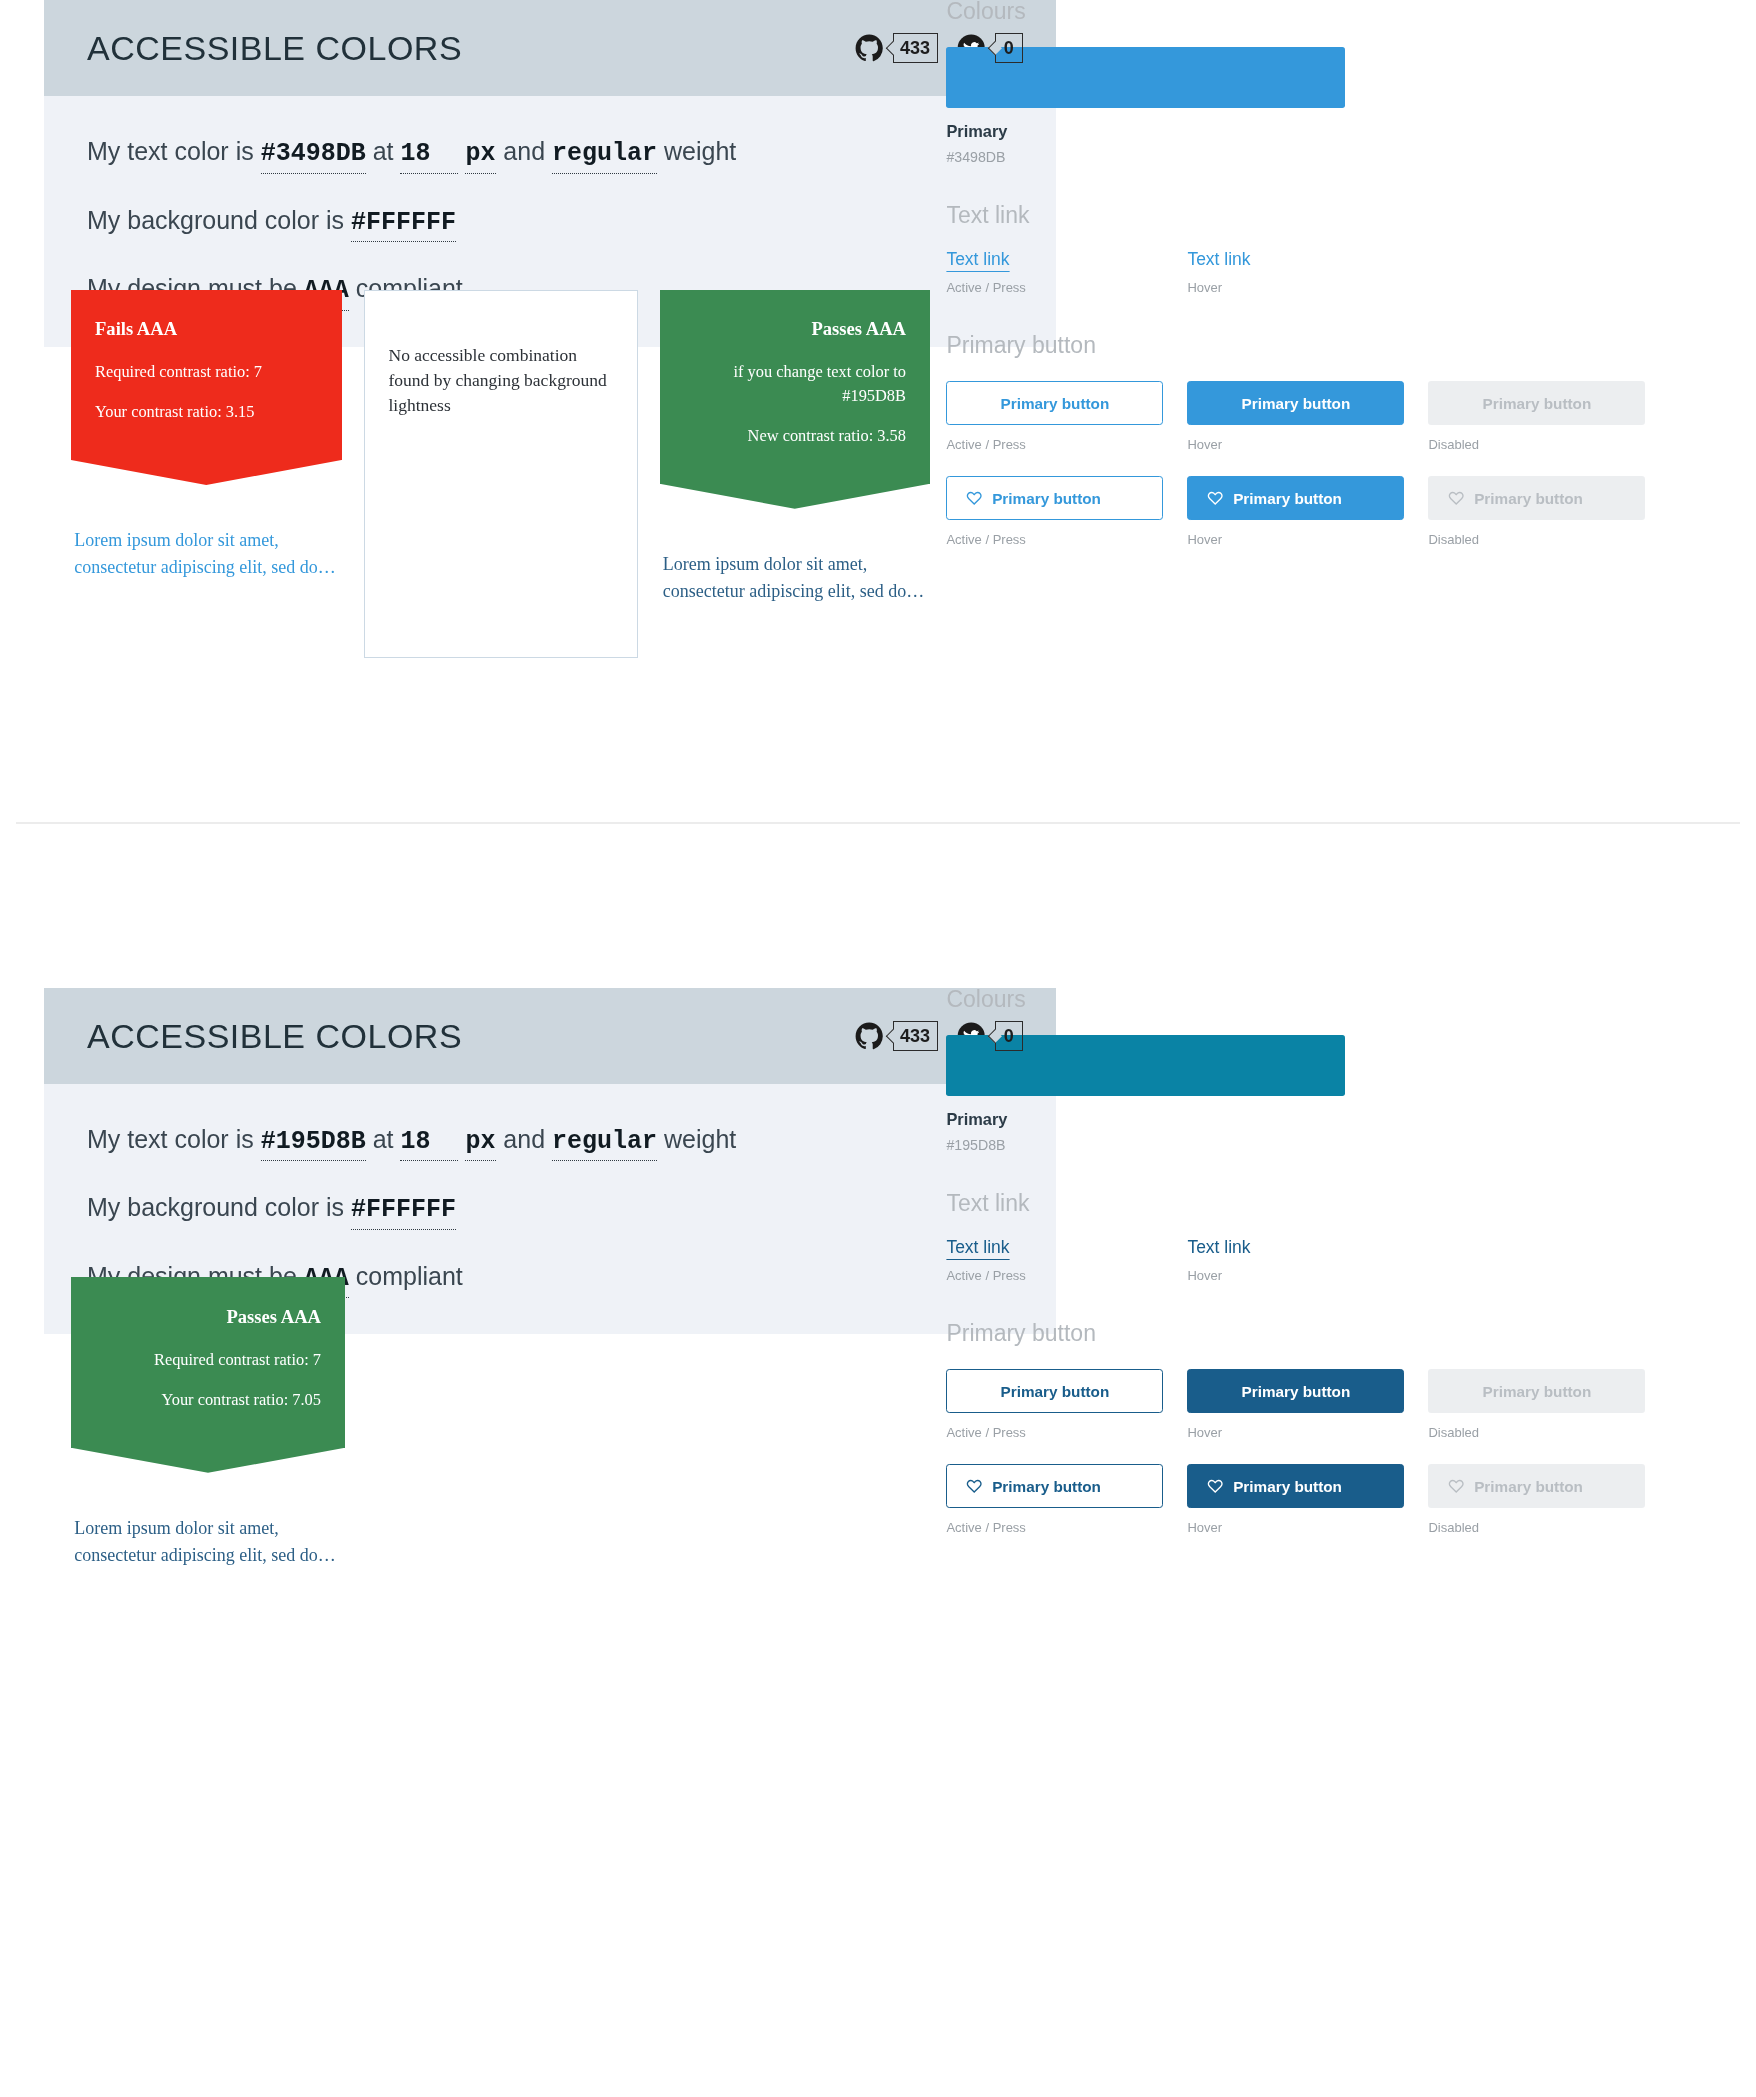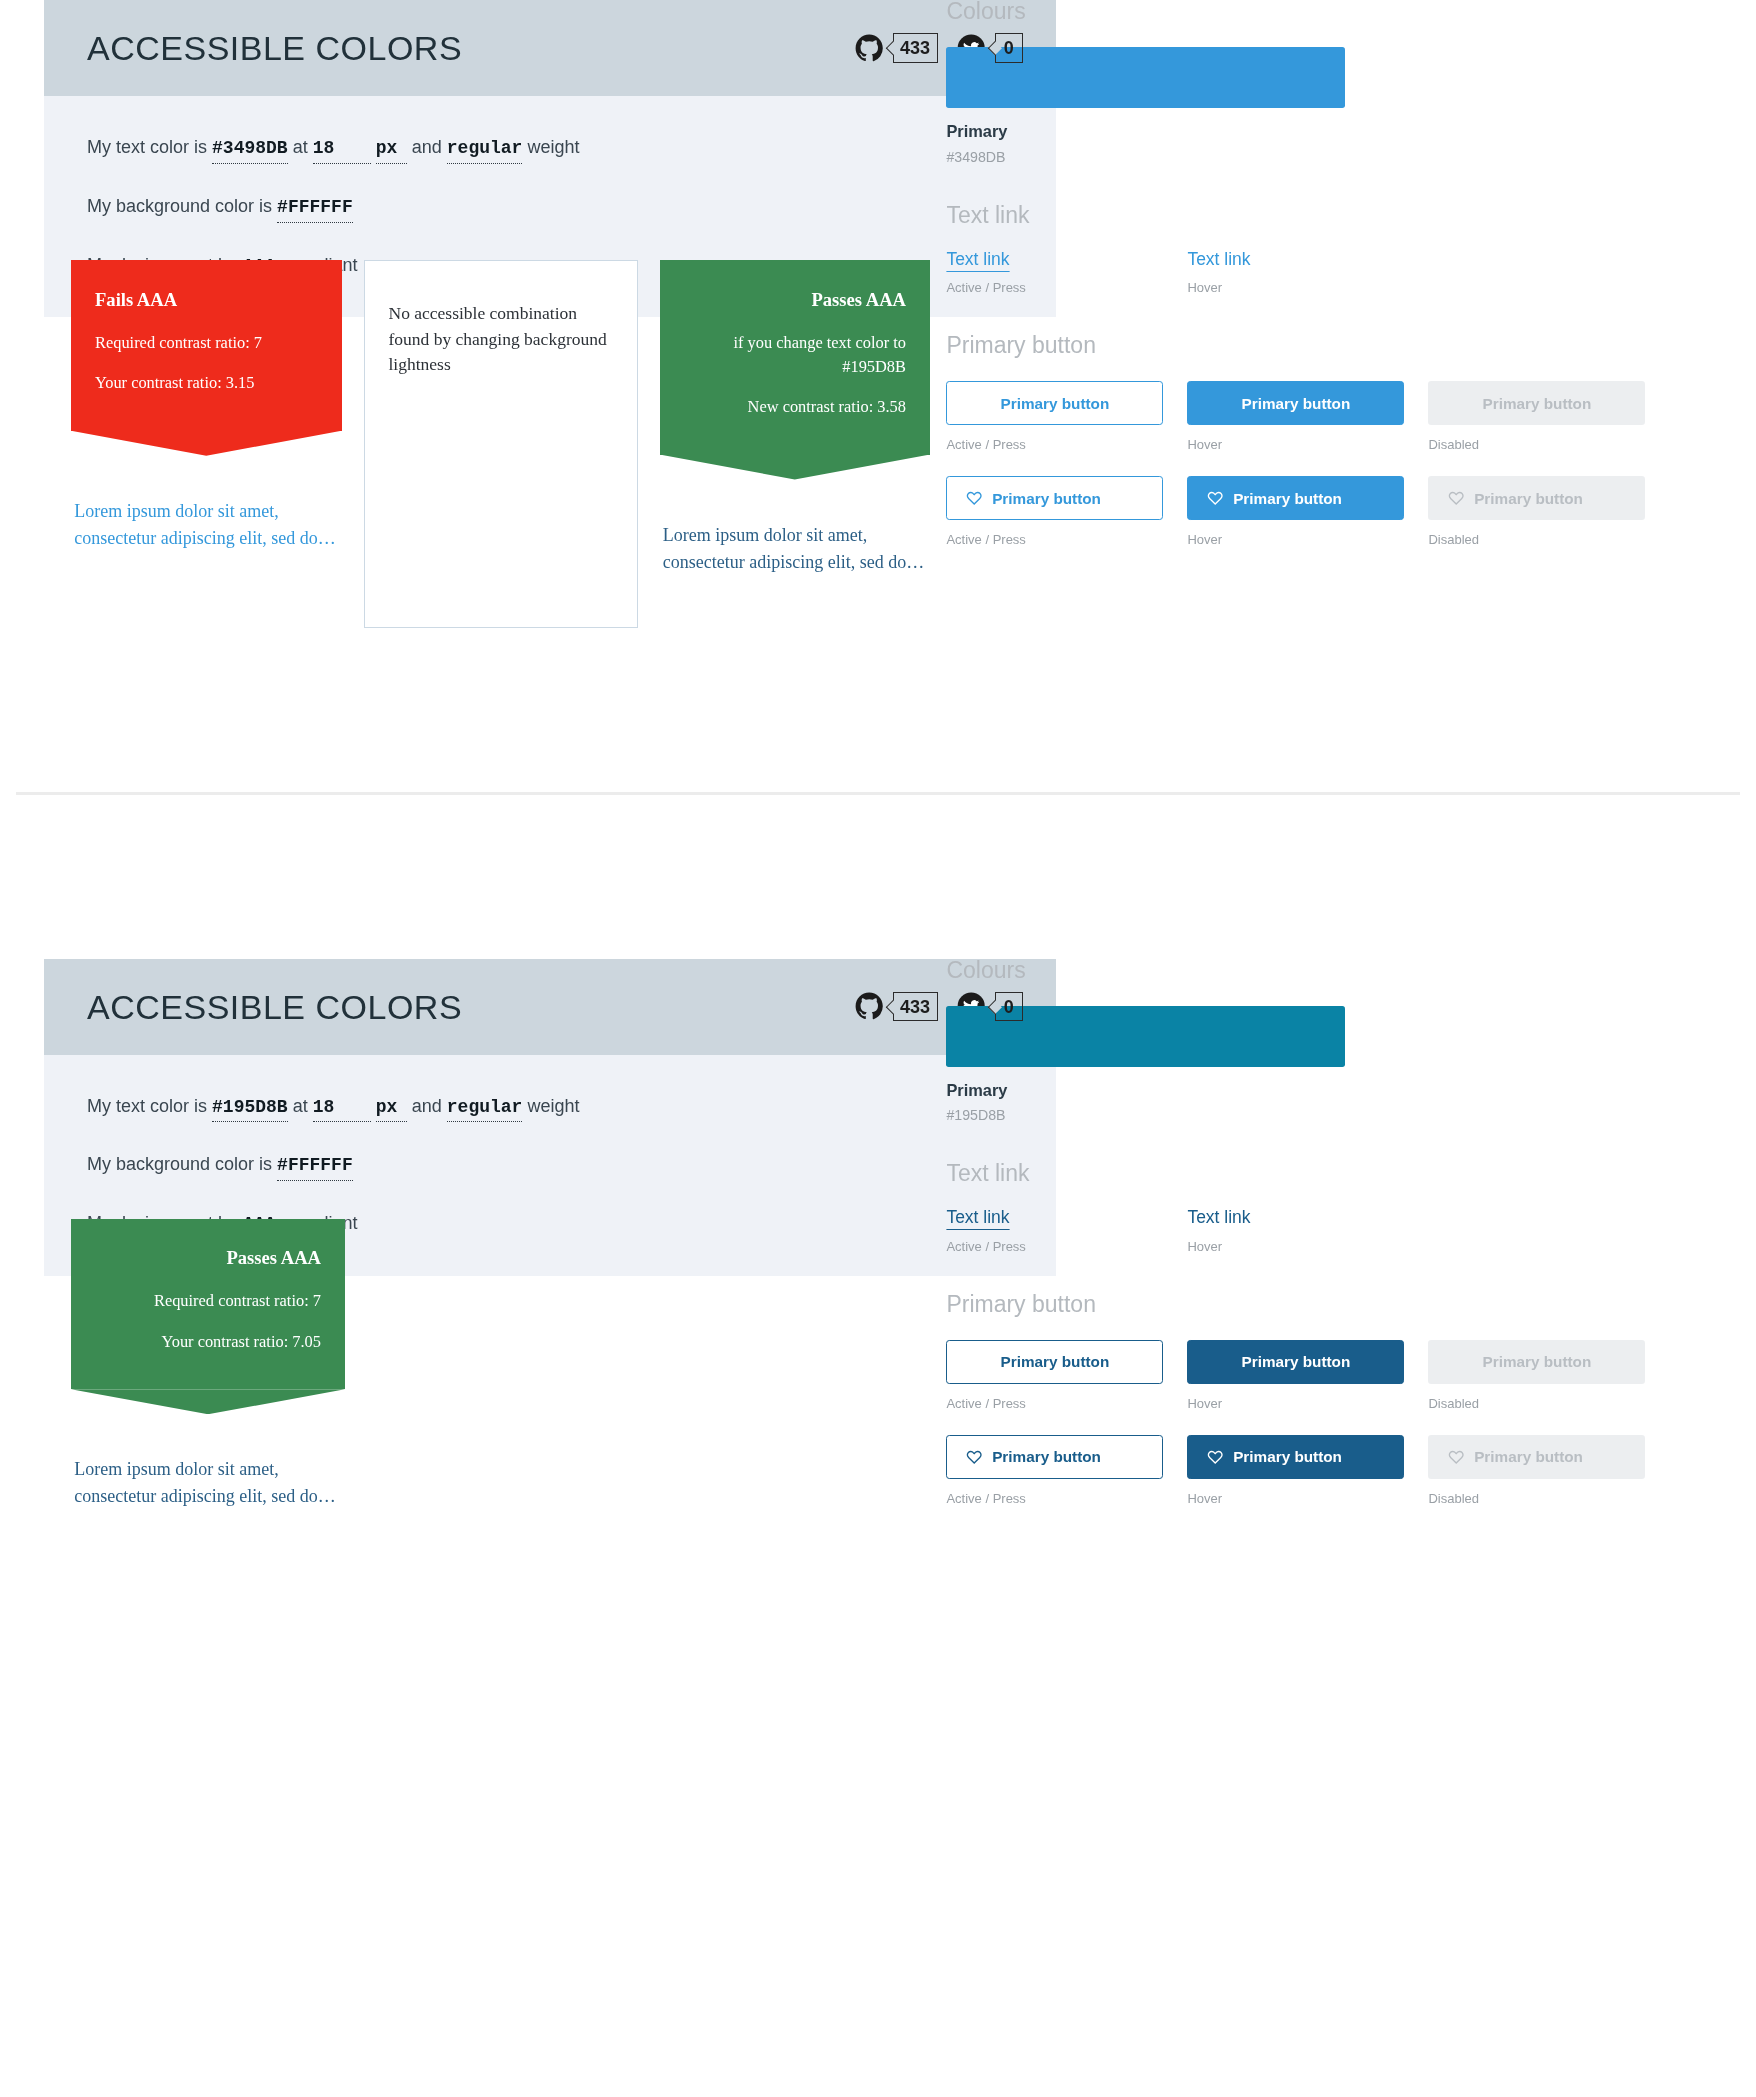--- a/index.html
+++ b/index.html
@@ -60,21 +60,21 @@
     background: #ccd6dd;
     border-left: 1.1px solid #2b2b2b;
     border-bottom: 1.1px solid #2b2b2b;
   }
 
   .app-body {
     background: #eff2f7;
     padding: 40px 43px 36px 43px;
   }
   .sentence {
-    font-size: 18px;
+    font-size: 25px;
     color: #3a4650;
     line-height: 1.25;
     margin-bottom: 31px;
     white-space: nowrap;
   }
   .sentence:last-child { margin-bottom: 0; }
   .field {
     font-family: "Liberation Mono", monospace;
     font-weight: 700;
     color: #111b22;
@@ -124,21 +124,21 @@
   .flag-line {
     font-size: 16.4px;
     line-height: 1.45;
     margin-bottom: 16.4px;
   }
   .flag-line:last-child { margin-bottom: 0; }
 
   .nocombo {
     background: #ffffff;
     border: 1.1px solid #ccd9e4;
-    padding: 40px 24px;
+    padding: 52px 24px;
     height: 368px;
     width: 274px;
   }
   .nocombo p {
     font-size: 17.5px;
     line-height: 1.45;
     color: #2c3137;
   }
 
   .lorem {

